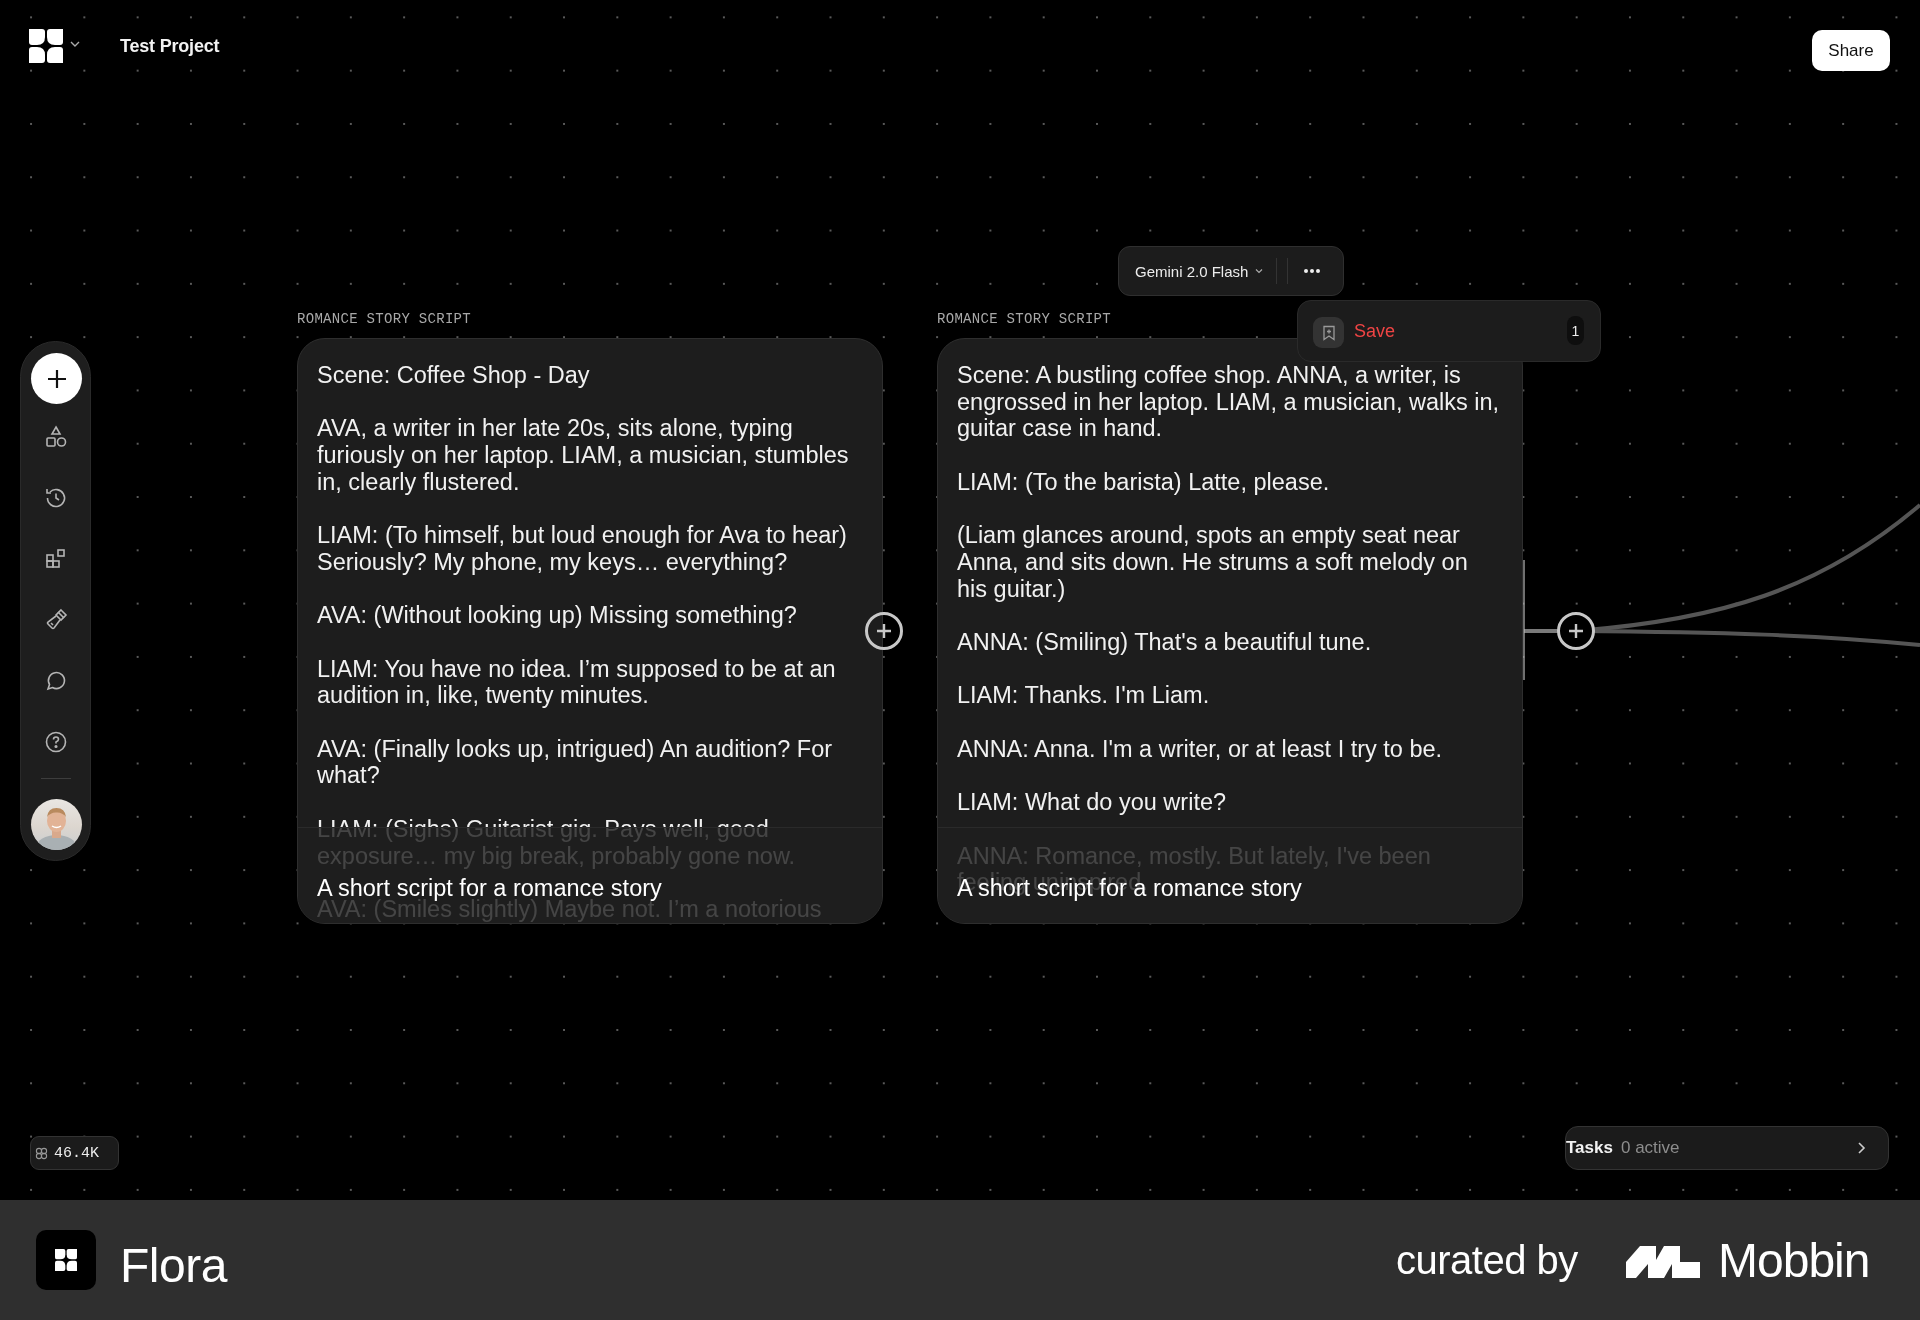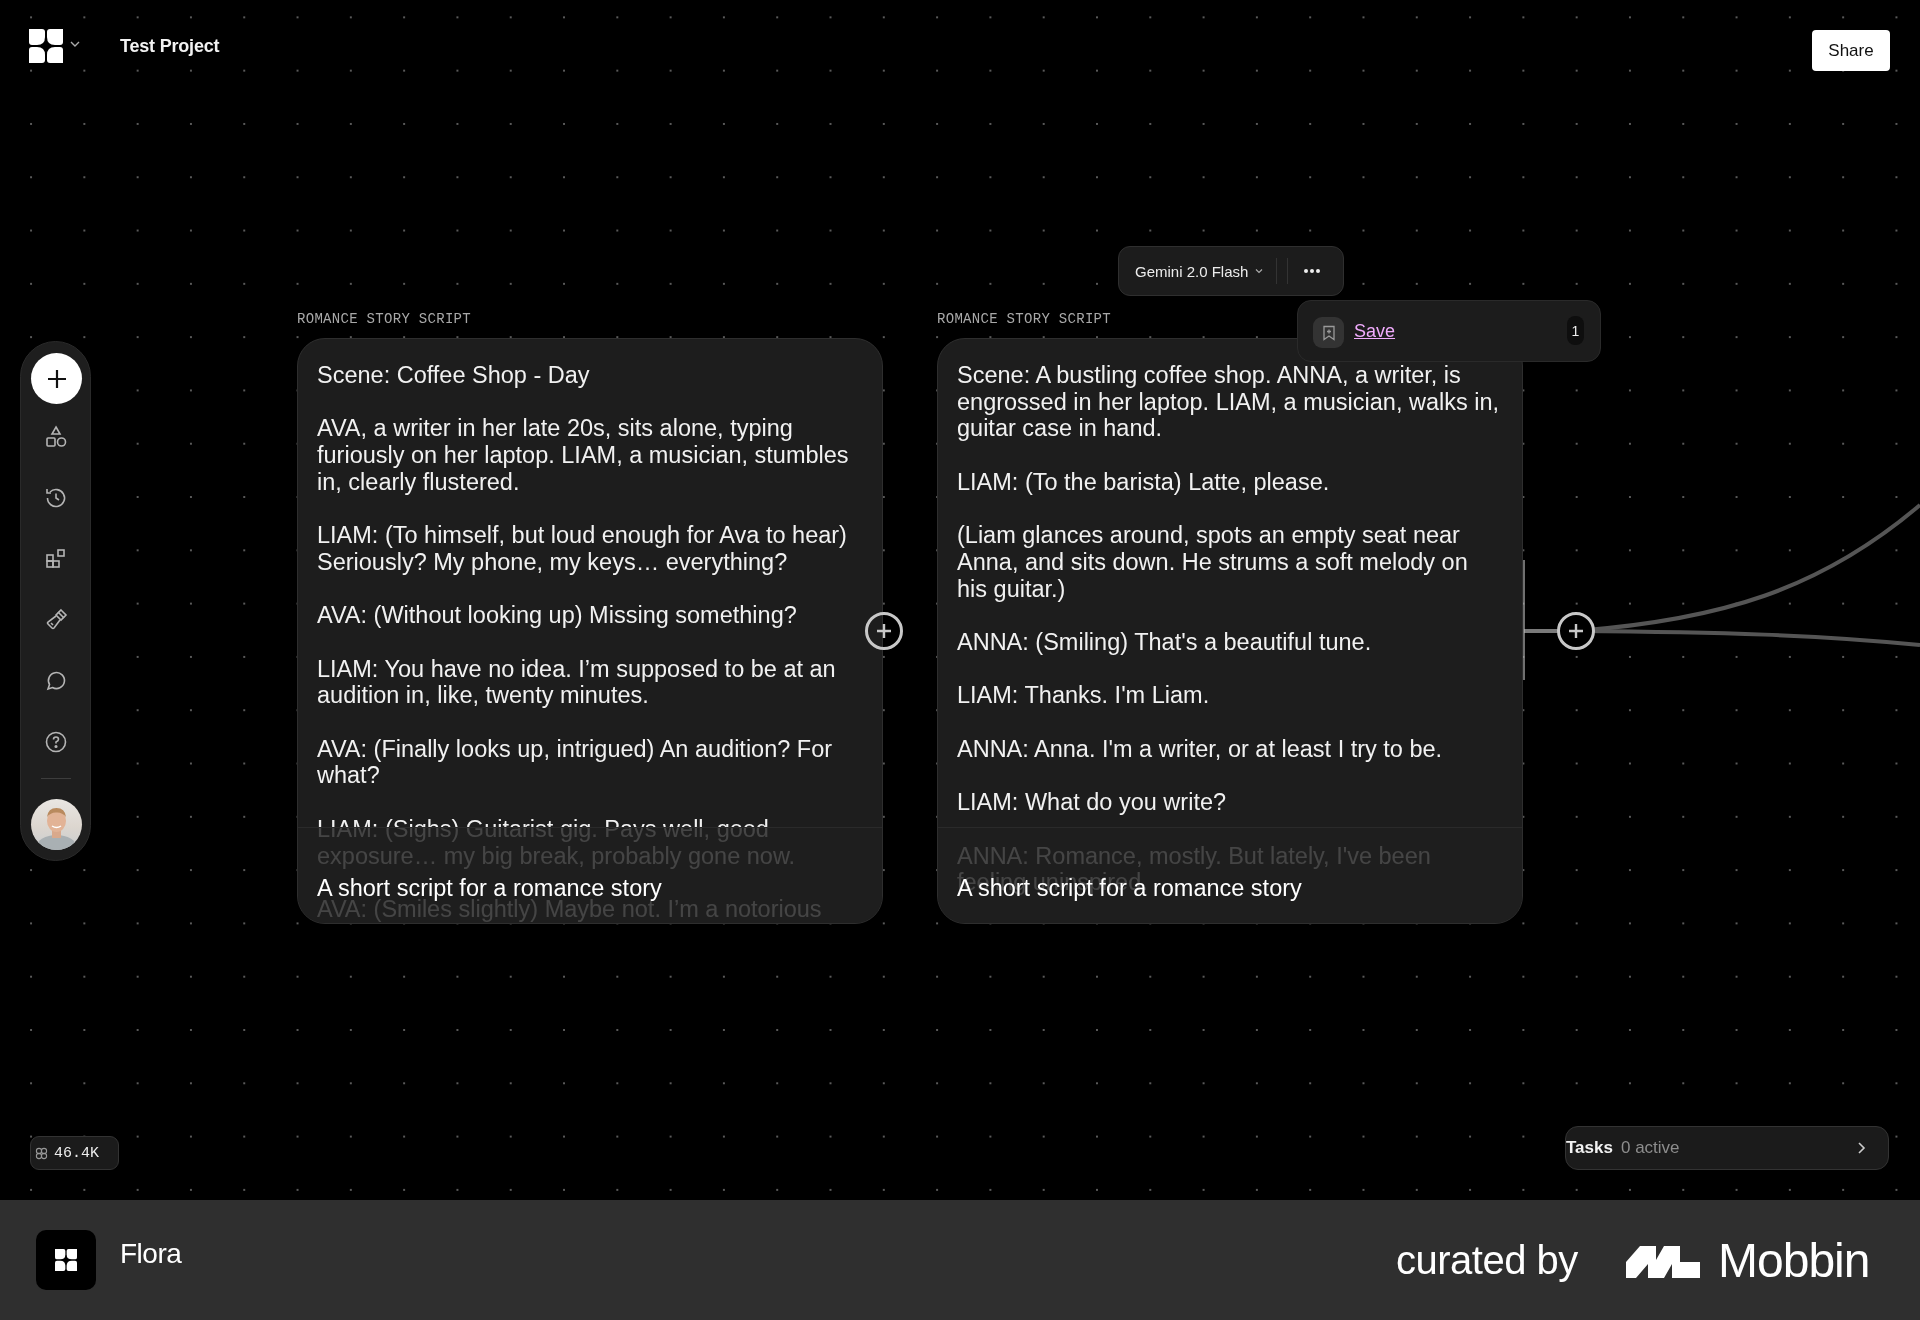--- a/index.html
+++ b/index.html
@@ -12,21 +12,21 @@
     background-image: radial-gradient(circle, #5a5a5a 1.2px, transparent 1.4px);
     background-size: 53.3px 53.3px;
     background-position: 111px 44px;
     overflow: hidden;
   }
 
   
   .logo { position: absolute; left: 29px; top: 29px; width: 34px; height: 34px; }
   .logo-chevron { position: absolute; left: 69px; top: 38px; width: 12px; height: 12px; }
   .project-title { position: absolute; left: 120px; top: 36px; font-size: 18px; font-weight: 700; color: #f2f2f2; letter-spacing: -0.2px; }
-  .share-btn { position: absolute; left: 1812px; top: 30px; width: 78px; height: 41px; background: #fff; color: #111; border-radius: 4px; font-size: 17px; display: flex; align-items: center; justify-content: center; border: none; font-family: "Liberation Sans", sans-serif; }
+  .share-btn { position: absolute; left: 1812px; top: 30px; width: 78px; height: 41px; background: #fff; color: #111; border-radius: 10px; font-size: 17px; display: flex; align-items: center; justify-content: center; border: none; font-family: "Liberation Sans", sans-serif; }
 
   
   .toolbar { position: absolute; left: 20px; top: 341px; width: 71px; height: 520px; background: #1e1e1e; border-radius: 36px; border: 1px solid #2a2a2a; }
   .tool-add { position: absolute; left: 10px; top: 11px; width: 51px; height: 51px; border-radius: 50%; background: #fff; display: flex; align-items: center; justify-content: center; }
   .tool-btn { position: absolute; left: 17px; width: 36px; height: 36px; display: flex; align-items: center; justify-content: center; }
   .tool-divider { position: absolute; left: 20px; top: 436px; width: 30px; height: 1px; background: #3d3d3d; }
   .avatar { position: absolute; left: 10px; top: 457px; width: 51px; height: 51px; border-radius: 50%; overflow: hidden; background: linear-gradient(180deg, #e9e6e2 0%, #dcd6cf 55%, #c9cdd0 100%); }
 
   
   .card-label { position: absolute; font-family: "Liberation Mono", monospace; font-size: 14px; color: #a8a8a8; letter-spacing: 0.3px; }
@@ -42,35 +42,35 @@
   .model-bar { position: absolute; left: 1118px; top: 246px; width: 226px; height: 50px; background: #1c1c1c; border: 1px solid #2f2f2f; border-radius: 12px; display: flex; align-items: center; }
   .model-name { margin-left: 16px; font-size: 15px; color: #ececec; }
   .model-chev { margin-left: 6px; width: 10px; height: 10px; }
   .model-sep { width: 1px; height: 26px; background: #333; margin-left: 12px; }
   .model-sep2 { width: 1px; height: 26px; background: #333; margin-left: 10px; }
   .more-btn { margin-left: 14px; width: 20px; height: 20px; display: flex; align-items: center; justify-content: center; }
 
   
   .save-menu { position: absolute; left: 1297px; top: 300px; width: 304px; height: 62px; background: #1c1c1c; border: 1px solid #2a2a2a; border-radius: 14px; }
   .save-icon-box { position: absolute; left: 15px; top: 16px; width: 31px; height: 31px; border-radius: 9px; background: #333; display: flex; align-items: center; justify-content: center; }
-  .save-label { position: absolute; left: 56px; top: 20px; font-size: 18px; color: #f0abfc; text-decoration: underline; }
+  .save-label { position: absolute; left: 56px; top: 20px; font-size: 18px; color: #ef4444; }
   .save-count { position: absolute; left: 1567px; top: 316px; width: 17px; height: 29px; border-radius: 8px; background: #0e0e0e; font-size: 14px; color: #eee; display: flex; align-items: center; justify-content: center; }
 
   
   .credits { position: absolute; left: 30px; top: 1136px; width: 89px; height: 34px; border-radius: 9px; background: #1b1b1b; border: 1px solid #333; display: flex; align-items: center; padding-left: 4px; }
   .credits-val { margin-left: 6px; font-family: "Liberation Mono", monospace; font-size: 15px; color: #eee; }
   .tasks { position: absolute; left: 1565px; top: 1126px; width: 324px; height: 44px; border-radius: 13px; background: #1b1b1b; border: 1px solid #333; display: flex; align-items: center; }
   .tasks-label { font-size: 17px; font-weight: 700; color: #f2f2f2; }
   .tasks-status { margin-left: 8px; font-size: 17px; color: #8d8d8d; }
   .tasks-chev { position: absolute; right: 20px; top: 14px; width: 14px; height: 14px; }
 
   
   .footer { position: absolute; left: 0; top: 1200px; width: 1920px; height: 120px; background: #2f2f2f; }
   .footer-app-icon { position: absolute; left: 36px; top: 30px; width: 60px; height: 60px; border-radius: 10px; background: #000; display: flex; align-items: center; justify-content: center; }
-  .footer-app-name { position: absolute; left: 120px; top: 38px; font-size: 28px; color: #fff; font-weight: 400; letter-spacing: -0.5px; }
+  .footer-app-name { position: absolute; left: 120px; top: 38px; font-size: 48px; color: #fff; font-weight: 400; letter-spacing: -0.5px; }
   .footer-curated { position: absolute; left: 1396px; top: 38px; font-size: 40px; color: #fff; letter-spacing: -0.5px; text-align: right; }
   .footer-mobbin-logo { position: absolute; left: 1626px; top: 40px; width: 82px; height: 40px; }
   .footer-mobbin { position: absolute; left: 1718px; top: 33px; font-size: 48px; color: #ffffff; font-weight: 400; letter-spacing: -1px; }
 </style>
 </head>
 <body>
 
 <div class="canvas">
 
   <svg class="logo" viewBox="0 0 34 34">

